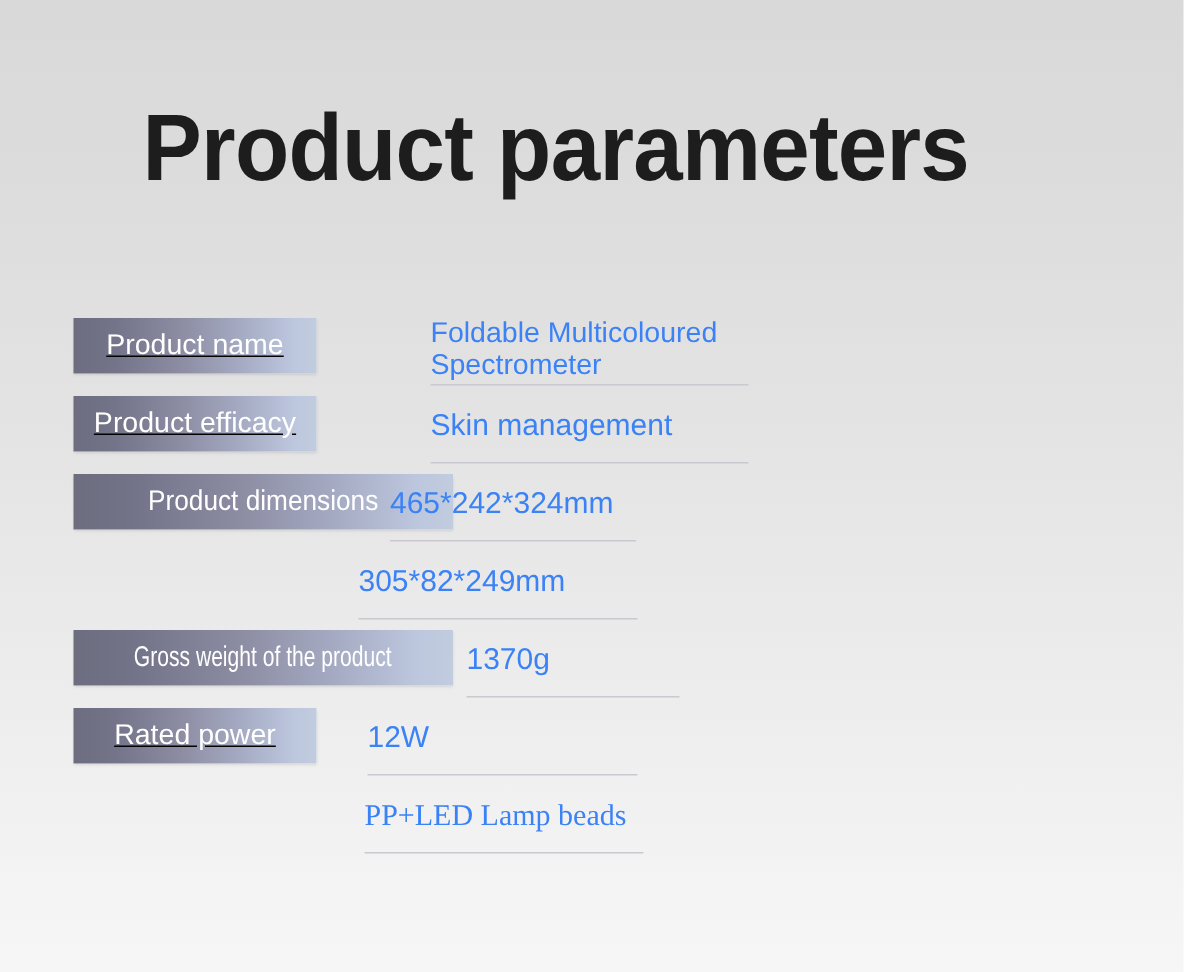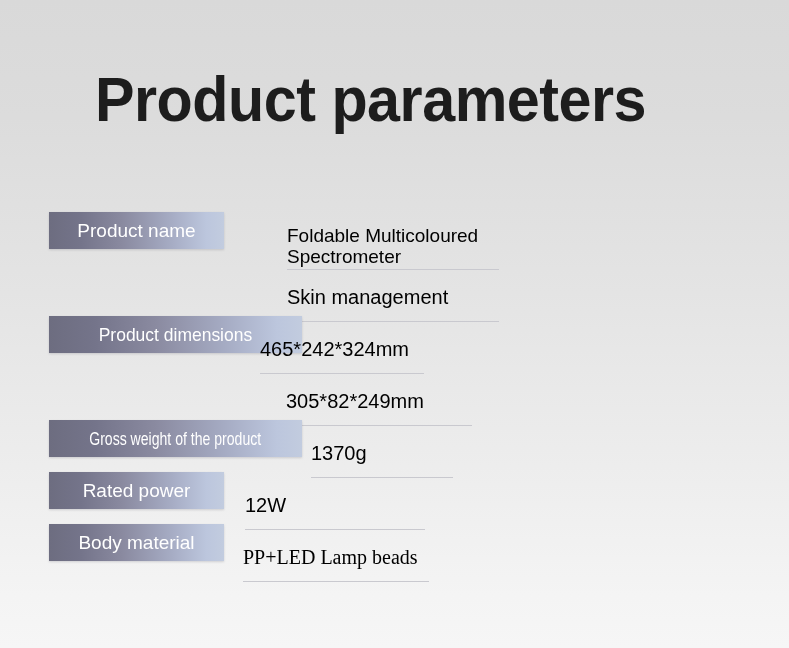--- a/index.html
+++ b/index.html
@@ -65,37 +65,37 @@
   .param-label span {
     color: #ffffff;
     font-size: 19px;
     line-height: 1;
     white-space: nowrap;
     display: block;
     transform-origin: center center;
   }
 
   
-  .w-std   { width: 175px; }
+  .w-std   { width: 162px; text-decoration: underline; }
   .w-xwide { width: 253px; }
 
   .sq-100 span { transform: scaleX(1); }
   .sq-92  span { transform: scaleX(0.92); }
   .sq-86  span { transform: scaleX(0.86); }
   .sq-74  span { transform: scaleX(0.74); }
 
   .param-value {
     position: absolute;
-    top: 16px;
+    top: 3px;
     height: 48px;
     box-sizing: border-box;
     border-bottom: 1px solid #c9c9cf;
     display: flex;
     align-items: center;
-    color: #000000;
+    color: #3b82f6;
     font-size: 20px;
     line-height: 1.12;
     white-space: pre-line;
   }
 
   .param-value.two-line {
     align-items: flex-start;
     padding-top: 3px;
     font-size: 19px;
   }
@@ -134,45 +134,45 @@
 
   <div class="params">
       <div class="param-row">
         <div class="param-label w-std sq-100">
           <span>Product name</span>
         </div>
         <div class="param-value two-line" style="left: 238px; width: 212px;">Foldable Multicoloured
 Spectrometer</div>
       </div>
       <div class="param-row">
+        <div class="param-label w-std sq-100">
+          <span>Product efficacy</span>
+        </div>
         <div class="param-value" style="left: 238px; width: 212px; text-align: center;">Skin management</div>
       </div>
       <div class="param-row">
         <div class="param-label w-xwide sq-92">
           <span>Product dimensions</span>
         </div>
         <div class="param-value" style="left: 211px; width: 164px;">465*242*324mm</div>
       </div>
       <div class="param-row">
-        <div class="param-value" style="left: 190px; width: 186px; margin-left: 47px;">305*82*249mm</div>
+        <div class="param-value" style="left: 190px; width: 186px;">305*82*249mm</div>
       </div>
       <div class="param-row">
         <div class="param-label w-xwide sq-74">
           <span>Gross weight of the product</span>
         </div>
         <div class="param-value" style="left: 262px; width: 142px;">1370g</div>
       </div>
       <div class="param-row">
         <div class="param-label w-std sq-100">
           <span>Rated power</span>
         </div>
         <div class="param-value" style="left: 196px; width: 180px;">12W</div>
       </div>
       <div class="param-row">
-        <div class="param-label w-std sq-100">
-          <span>Body material</span>
-        </div>
         <div class="param-value" style="left: 194px; width: 186px; font-family: Liberation Serif, serif;">PP+LED Lamp beads</div>
       </div>
     </div>
 
 
 </div>
 
 </body></html>

